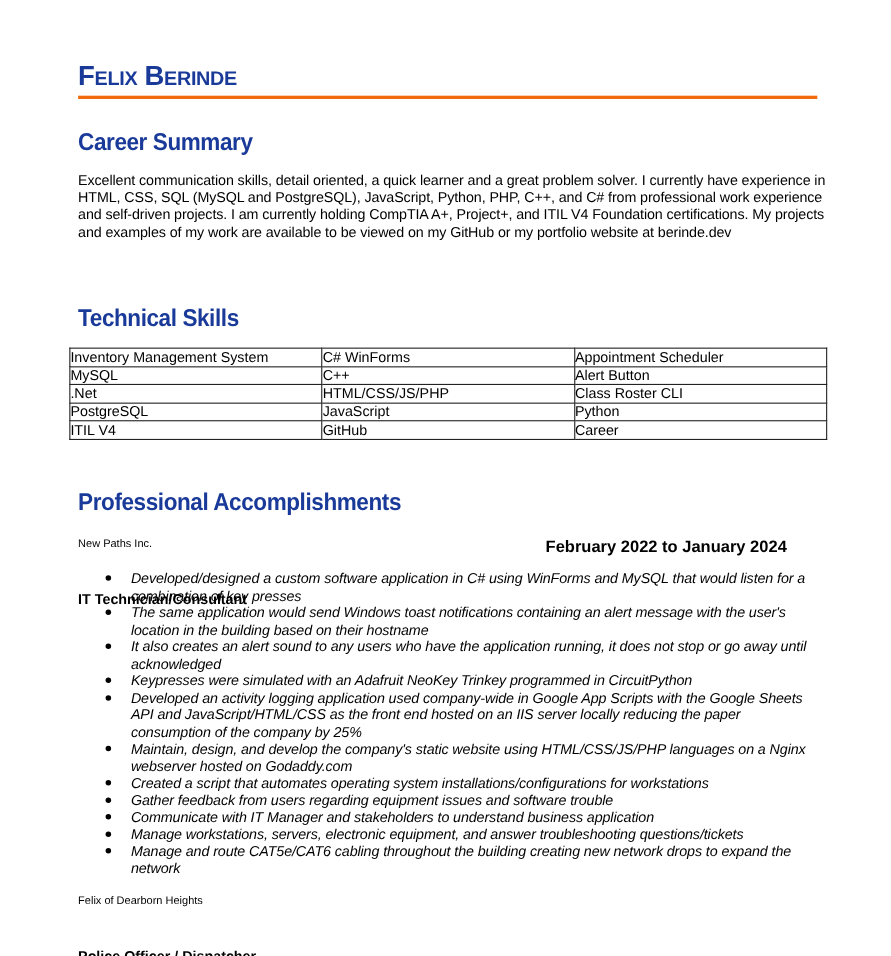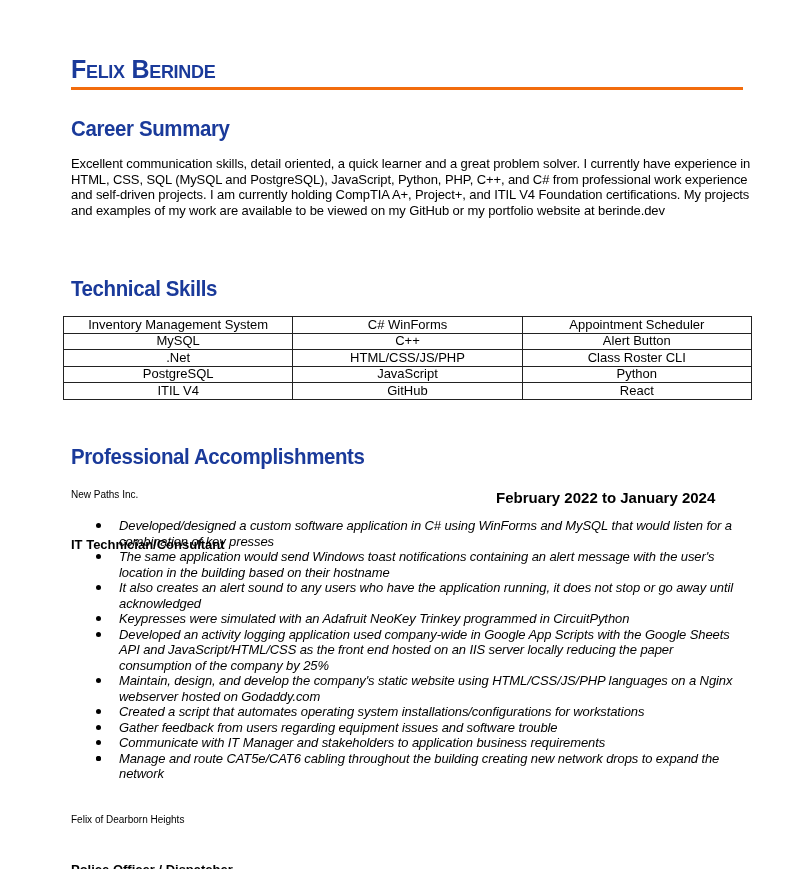--- a/index.html
+++ b/index.html
@@ -6,21 +6,21 @@
   body { width: 810px; height: 869px; overflow: hidden; position: relative;
          font-family: "Liberation Sans", sans-serif; color: #000; }
   .page { position: absolute; left: 0; top: 0; width: 810px; height: 742px; }
   .name { position: absolute; left: 71px; top: 54px; color: #1a3a9a; font-weight: bold;
           font-size: 25px; letter-spacing: -0.3px; font-variant: small-caps; line-height: 30px; }
   .rule { position: absolute; left: 71px; top: 87px; width: 672px; height: 3px; background: #f26c0d; }
   .h2 { position: absolute; left: 71px; color: #1a3a9a; font-weight: bold; font-size: 22px;
         letter-spacing: -0.4px; line-height: 26px; transform: scaleX(0.93); transform-origin: left; }
   .summary { position: absolute; left: 71px; top: 156px; width: 680px; font-size: 13px; line-height: 15.6px; letter-spacing: -0.1px; }
   table.skills { position: absolute; left: 63px; top: 316px; width: 689px; border-collapse: collapse; font-size: 13px; }
-  table.skills td { border: 1.5px solid #222; text-align: center; padding: 0; height: 15.5px; line-height: 14px; width: 33.3%; }
+  table.skills td { border: 1.5px solid #222; text-align: left; padding: 0; height: 15.5px; line-height: 14px; width: 33.3%; }
   .job-co { position: absolute; left: 71px; font-weight: normal; font-size: 10px; line-height: 17px; }
   .job-date { position: absolute; font-weight: bold; font-size: 15px; line-height: 17px; text-align: right; }
   .job-title { position: absolute; left: 71px; font-weight: bold; font-size: 13px; line-height: 15px; margin-top: 34px; }
   ul.bullets { position: absolute; left: 0; margin: 0; padding: 0; list-style: none; width: 760px; font-size: 13px; line-height: 15.5px; letter-spacing: -0.1px; }
   ul.bullets li { position: relative; padding-left: 119px; width: 630px; font-style: italic; }
   ul.bullets li .dot { position: absolute; left: 96px; top: 5px; width: 5px; height: 5px; border-radius: 50%; background: #000; }
 </style>
 </head>
 <body>
 
@@ -50,39 +50,39 @@
           <td>Class Roster CLI</td>
         </tr>
         <tr>
           <td>PostgreSQL</td>
           <td>JavaScript</td>
           <td>Python</td>
         </tr>
         <tr>
           <td>ITIL V4</td>
           <td>GitHub</td>
-          <td>React</td>
+          <td>Career</td>
         </tr>
       </tbody>
   </table>
 
   <div class="h2" style="top:444px">Professional Accomplishments</div>
 
   <div class="job-co" style="top:486px">New Paths Inc.</div>
   <div class="job-date" style="top:489px; left:496px">February 2022 to January 2024</div>
   <div class="job-title" style="top:503px">IT Technician/Consultant</div>
   <ul class="bullets" style="top:518px">
       <li><span class="dot"></span><span>Developed/designed a custom software application in C# using WinForms and MySQL that would listen for a combination of key presses</span></li>
       <li><span class="dot"></span><span>The same application would send Windows toast notifications containing an alert message with the user's location in the building based on their hostname</span></li>
       <li><span class="dot"></span><span>It also creates an alert sound to any users who have the application running, it does not stop or go away until acknowledged</span></li>
       <li><span class="dot"></span><span>Keypresses were simulated with an Adafruit NeoKey Trinkey programmed in CircuitPython</span></li>
       <li><span class="dot"></span><span>Developed an activity logging application used company-wide in Google App Scripts with the Google Sheets API and JavaScript/HTML/CSS as the front end hosted on an IIS server locally reducing the paper consumption of the company by 25%</span></li>
       <li><span class="dot"></span><span>Maintain, design, and develop the company's static website using HTML/CSS/JS/PHP languages on a Nginx webserver hosted on Godaddy.com</span></li>
       <li><span class="dot"></span><span>Created a script that automates operating system installations/configurations for workstations</span></li>
       <li><span class="dot"></span><span>Gather feedback from users regarding equipment issues and software trouble</span></li>
-      <li><span class="dot"></span><span>Communicate with IT Manager and stakeholders to application business requirements</span></li>
-      <li><span class="dot"></span></li>
+      <li><span class="dot"></span><span>Communicate with IT Manager and stakeholders to understand business application</span></li>
+      <li><span class="dot"></span><span>Manage workstations, servers, electronic equipment, and answer troubleshooting questions/tickets</span></li>
       <li><span class="dot"></span><span>Manage and route CAT5e/CAT6 cabling throughout the building creating new network drops to expand the network</span></li>
     </ul>
 
   <div class="job-co" style="top:811px">Felix of Dearborn Heights</div>
   <div class="job-title" style="top:828px">Police Officer / Dispatcher</div>
 </div>
 
 </body></html>

